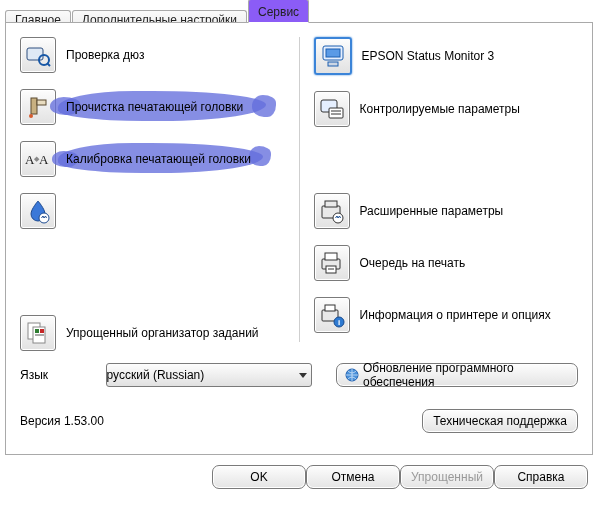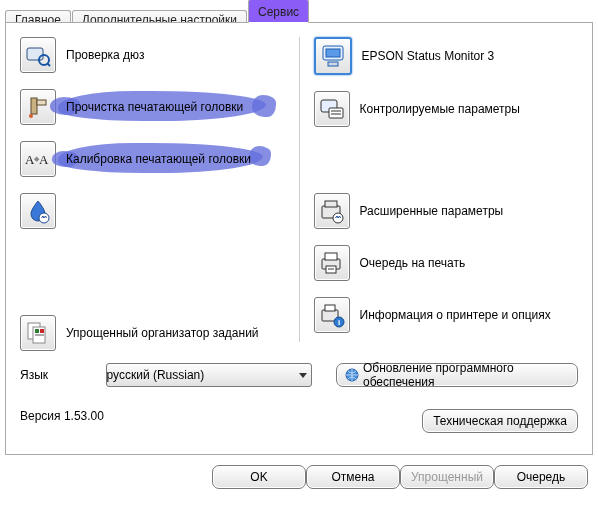--- a/index.html
+++ b/index.html
@@ -163,20 +163,21 @@
     justify-content: center;
     cursor: default;
     font-size: 12px;
     color: #000;
   }
   .btnw.disabled { color: #9a9a9a; }
   .btnw .miniicon { margin-right: 4px; }
   .version-row {
     margin-top: 22px;
     display: flex;
+    align-items: center;
     justify-content: space-between;
   }
   .bottom-buttons {
     display: flex;
     justify-content: flex-end;
     align-items: center;
     padding: 10px 10px 0 0;
   }
   .bottom-buttons .btnw { min-width: 72px; }
 
@@ -357,17 +358,17 @@
     <div class="btnw">
         <span>OK</span>
       </div>
     <div class="btnw">
         <span>Отмена</span>
       </div>
     <div class="btnw disabled">
         <span>Упрощенный</span>
       </div>
     <div class="btnw">
-        <span>Очередь</span>
+        <span>Справка</span>
       </div>
   </div>
 
 </div>
 
 </body></html>

